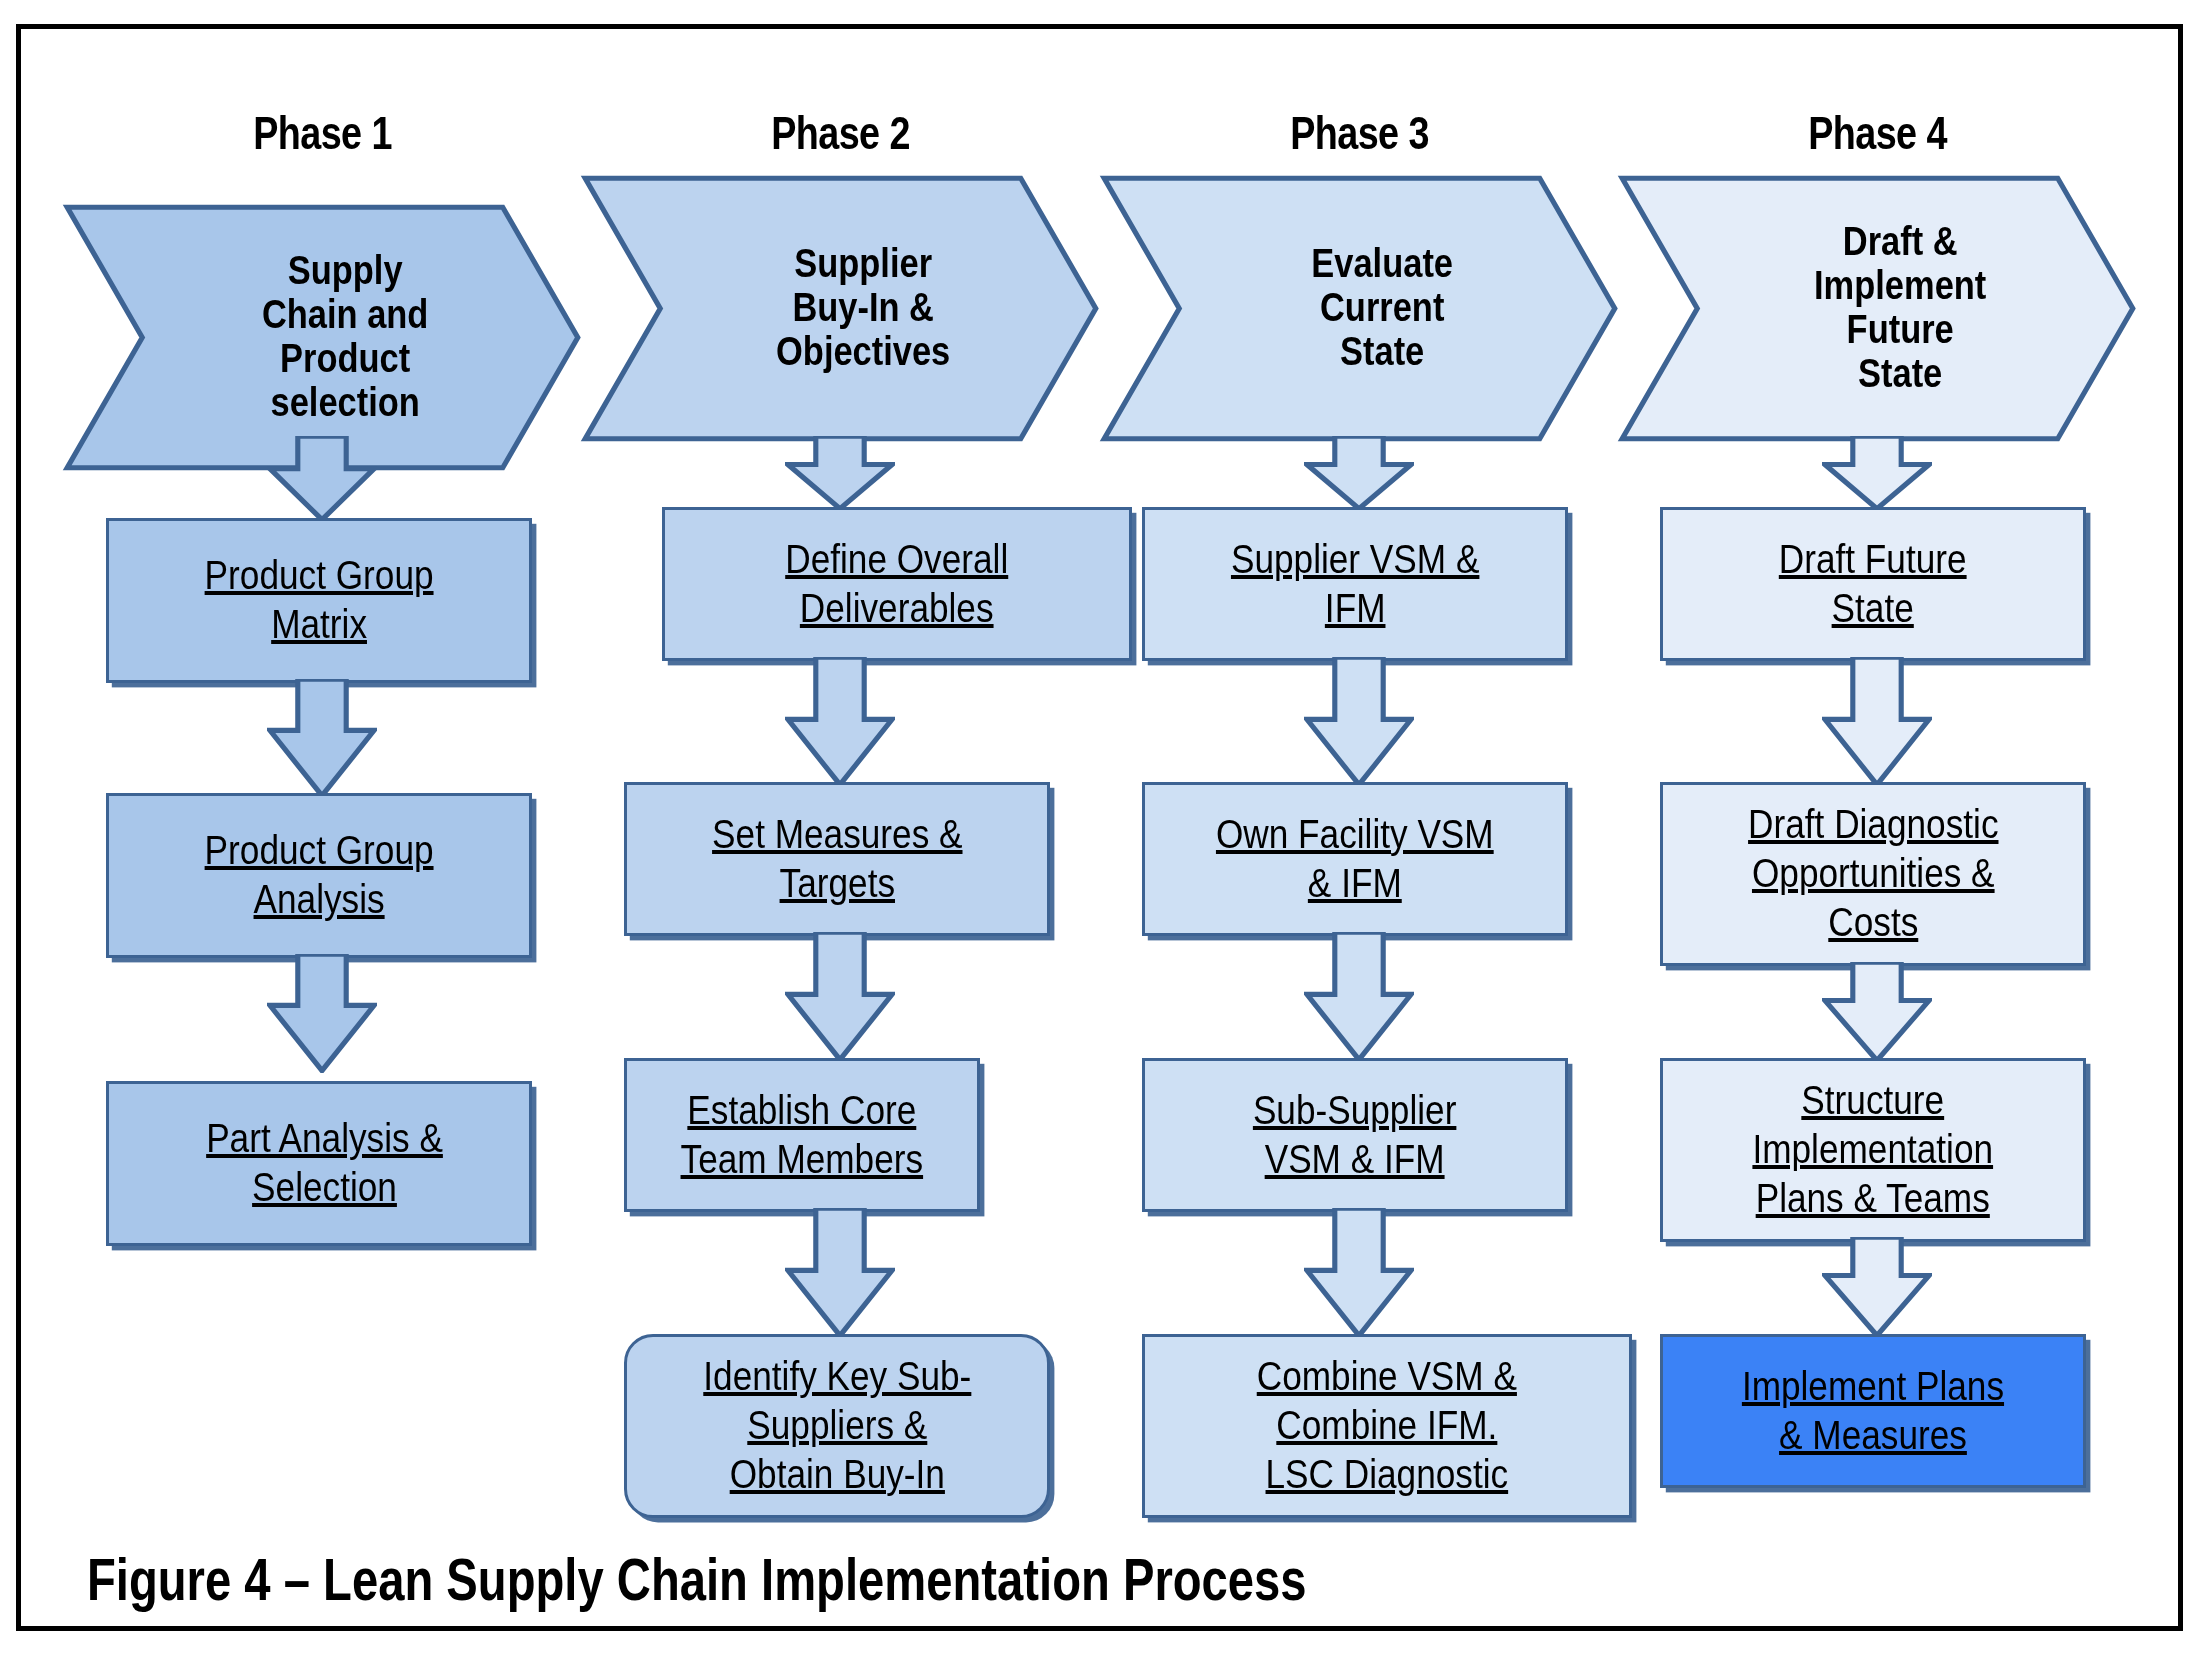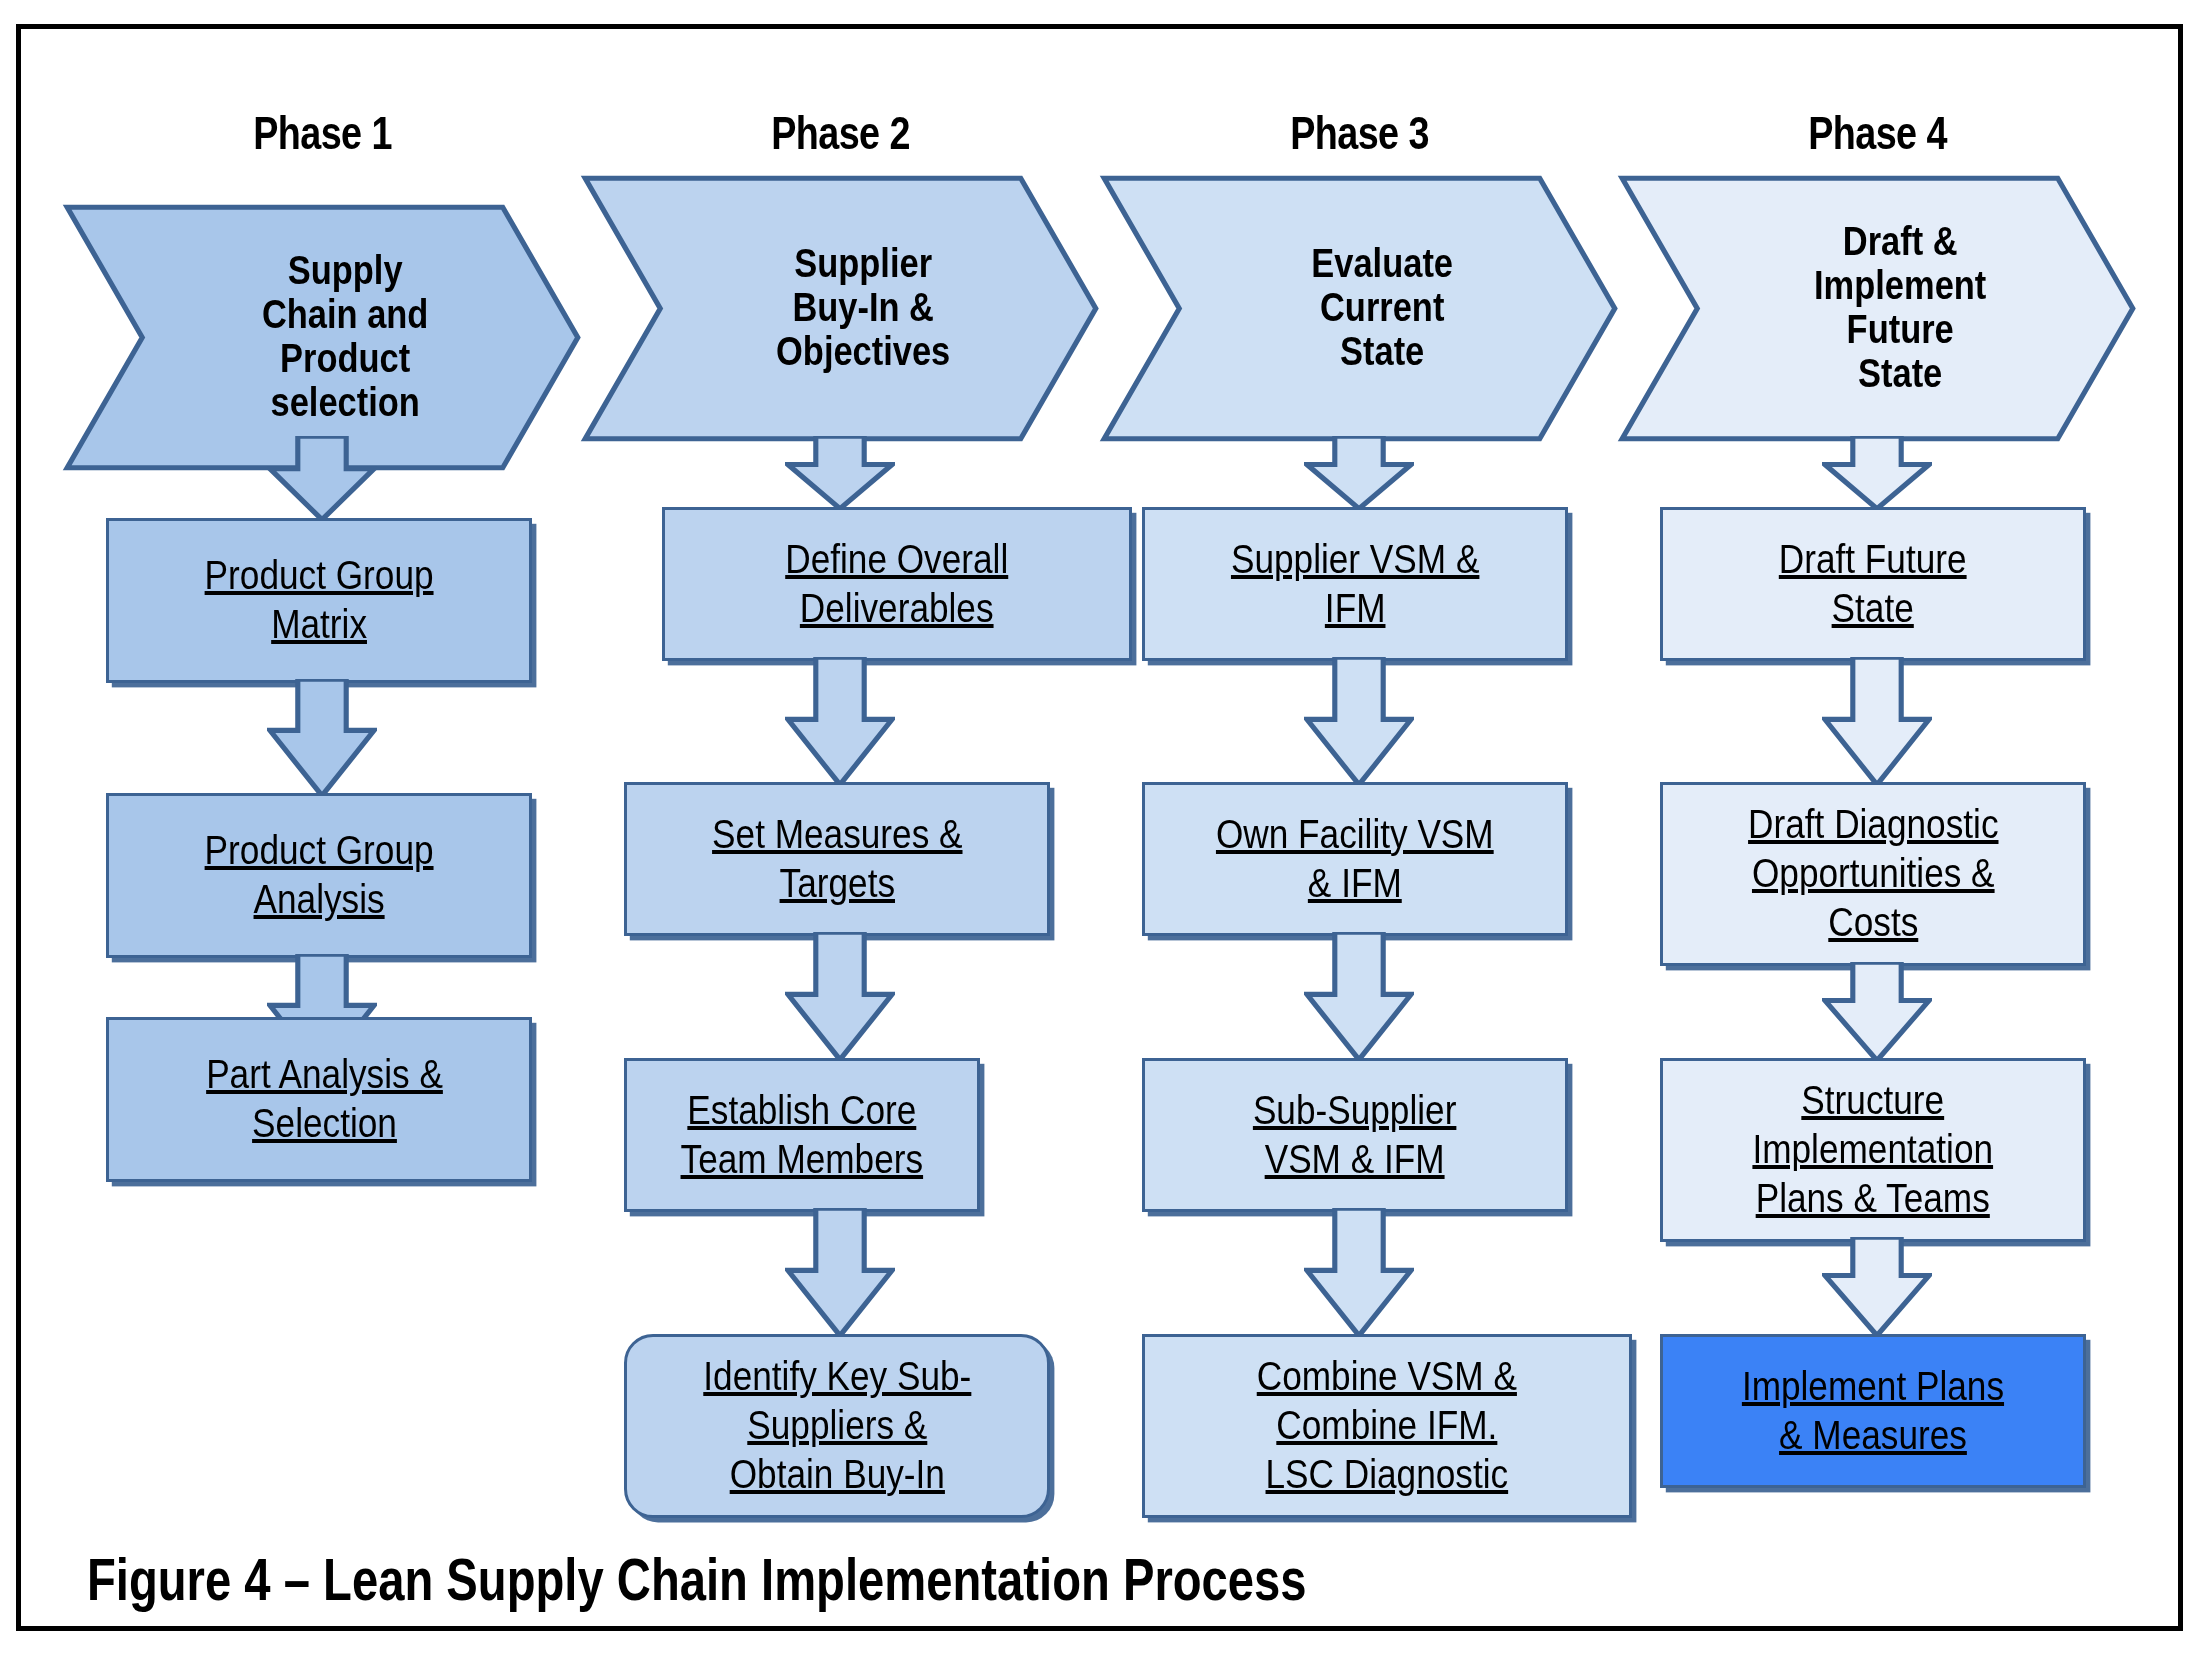--- a/index.html
+++ b/index.html
@@ -135,21 +135,21 @@
         <div class="box-text">
           <span>Product Group</span>
           <span>Analysis</span>
         </div>
       </div>
       <div class="v-arrow" style="left: 246px; top: 925px; width: 110px; height: 119px;">
         <svg width="110" height="119" viewBox="0 0 150 162">
           <polygon points="42,0 108,0 108,70 146,70 75,159 4,70 42,70" fill="#A8C6EA" stroke="#3D6393" stroke-width="7" stroke-linejoin="miter"></polygon>
         </svg>
       </div>
-      <div class="proc-box" style="left: 85px; top: 988px; width: 426px; height: 165px; background: rgb(168, 198, 234); padding-left: 12px;">
+      <div class="proc-box" style="left: 85px; top: 1052px; width: 426px; height: 165px; background: rgb(168, 198, 234); padding-left: 12px;">
         <div class="box-text">
           <span>Part Analysis &amp;</span>
           <span>Selection</span>
         </div>
       </div>
       <div class="phase-label" style="left: 562px; top: 81px; width: 515px;">Phase 2</div>
       <div class="chevron-wrap" style="left: 562px; top: 147px; width: 515px; height: 265px;">
         <svg width="515" height="265" viewBox="0 0 700 360">
           <polygon points="3,3 595,3 697,180 595,357 3,357 105,180" fill="#BCD3EF" stroke="#3D6393" stroke-width="7" stroke-linejoin="miter"></polygon>
         </svg>

